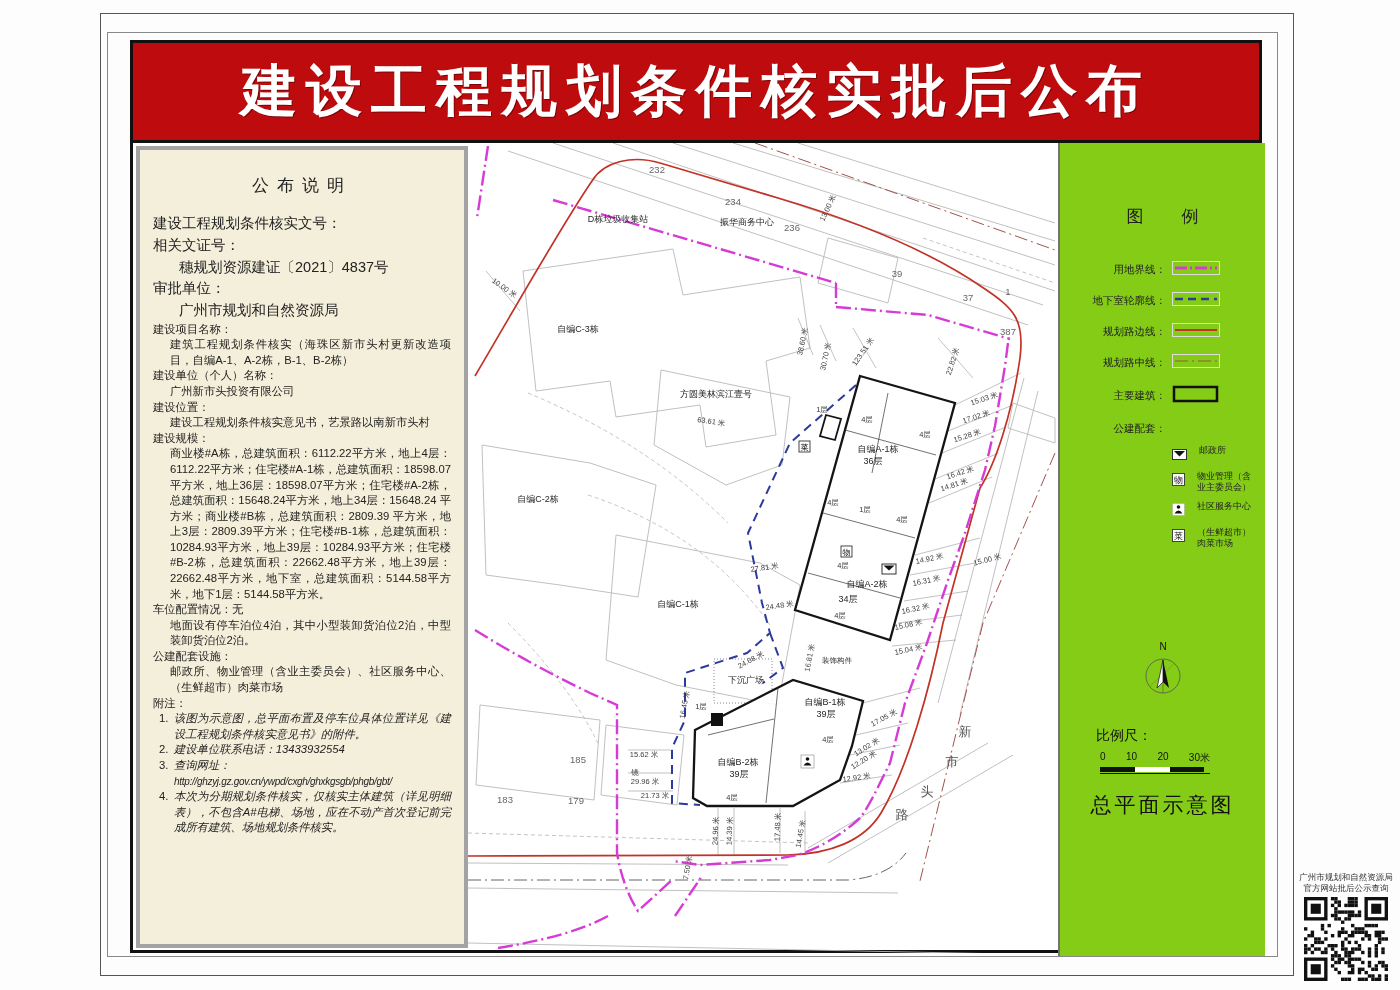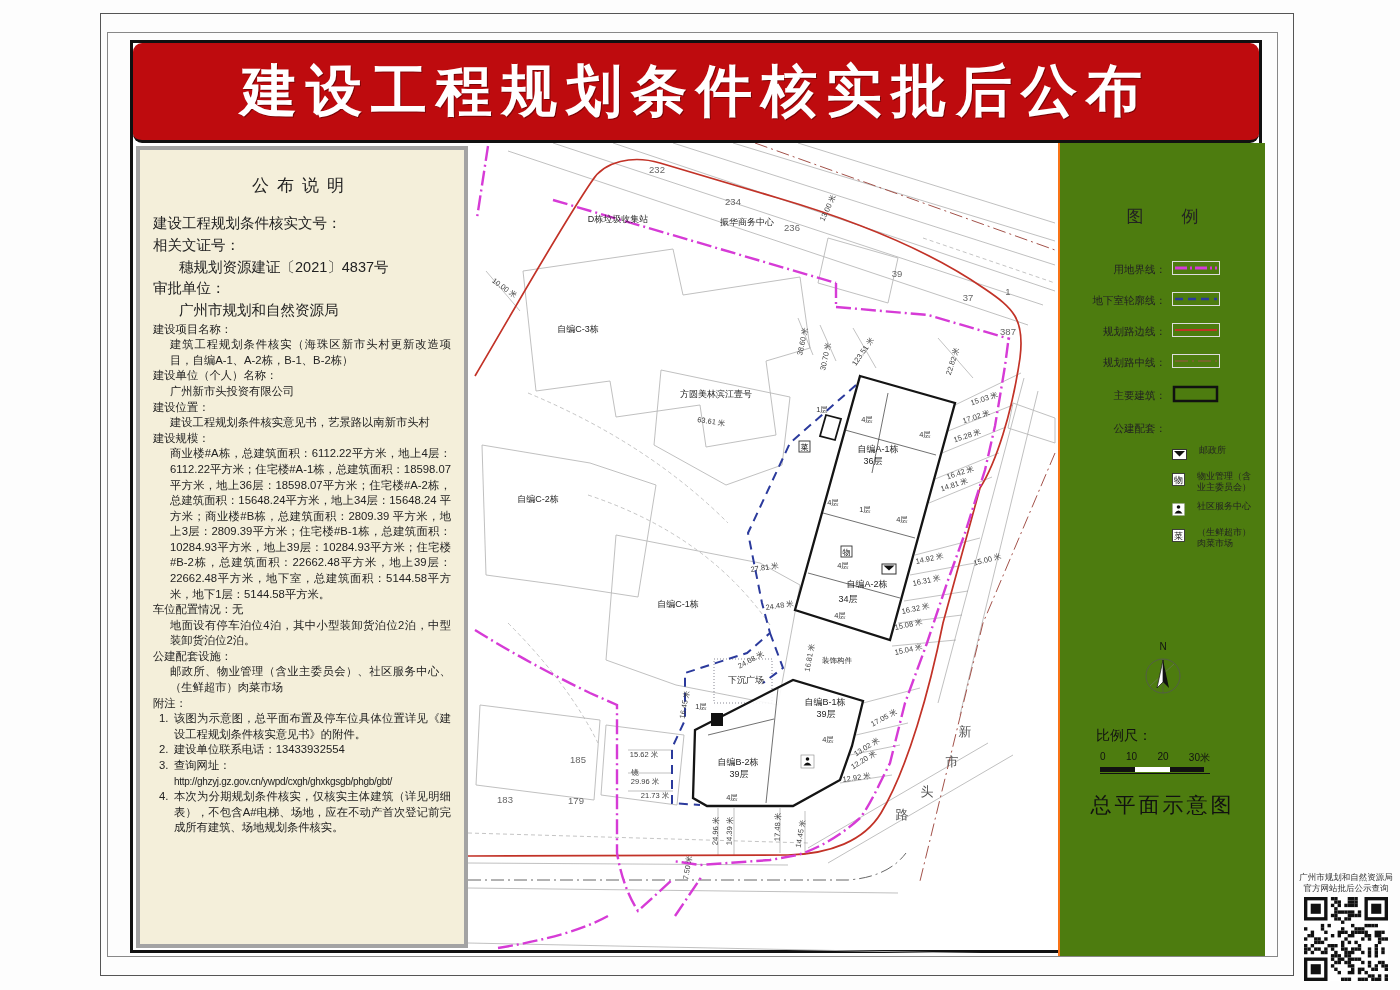--- a/index.html
+++ b/index.html
@@ -5,39 +5,39 @@
   html,body{margin:0;padding:0;}
   body{width:1400px;height:990px;position:relative;background:#fdfdfd;
        font-family:"Liberation Sans","DejaVu Sans",sans-serif;color:#1a1a1a;overflow:hidden;}
   .abs{position:absolute;}
   
   .frame-outer{left:100px;top:13px;width:1192px;height:961px;border:1px solid #555;}
   .frame-inner{left:107px;top:32px;width:1169px;height:923px;border:1px solid #888;}
   .sheet{left:130px;top:40px;width:1132px;height:913px;border:3px solid #111;background:#fff;box-sizing:border-box;}
   
   .banner{left:0;top:0;width:1126px;height:97px;background:#be0b0e;border-bottom:3px solid #111;
-          display:flex;align-items:center;justify-content:center;border-radius:9px;}
+          display:flex;align-items:center;justify-content:center;}
   .banner span{color:#fff;font-size:56px;font-weight:700;letter-spacing:9px;white-space:nowrap;
                text-shadow:1px 1px 0 #7a0406;}
   
   .left-panel{left:3px;top:103px;width:332px;height:802px;background:#f4efda;border:4px solid #a3a3a3;
               box-sizing:border-box;padding:10px 13px 8px 13px;overflow:hidden;}
   .ann-title{text-align:center;font-size:17px;letter-spacing:8px;margin:14px 0 16px 0;color:#222;}
   .topf{font-size:14.5px;line-height:1.5;color:#222;}
   .topf .lbl{white-space:nowrap;}
   .topf .val{padding-left:26px;white-space:nowrap;}
   .secf{font-size:11.3px;line-height:1.38;color:#222;}
   .secf .lbl{}
   .secf .val{margin-left:17px;text-align:justify;}
   .note-row{display:flex;margin-left:6px;}
   .note-num{width:15px;flex:none;}
-  .note-txt{flex:1;text-align:justify;}
+  .note-txt{flex:1;text-align:justify;font-style:italic;}
   .url-line{font-size:10px;letter-spacing:-0.3px;word-break:break-all;}
   
-  .right-panel{left:925px;top:100px;width:207px;height:813px;border-left:2px solid #f97316;box-sizing:border-box;background:#4d7c0f;}
+  .right-panel{left:925px;top:100px;width:207px;height:813px;border-left:2px solid #737373;box-sizing:border-box;background:#84cc16;}
   .legend-title{position:absolute;top:62px;left:0;width:100%;text-align:center;font-size:17px;letter-spacing:38px;text-indent:38px;color:#222;}
   .legend-box{position:absolute;top:118px;left:14px;right:12px;}
   .lg-row{display:flex;align-items:center;margin-bottom:13px;}
   .lg-lbl{width:92px;text-align:right;font-size:10.5px;color:#222;flex:none;}
   .lg-sw{margin-left:6px;flex:none;}
   .pub-rows{margin-left:98px;margin-top:-6px;}
   .pub-row{display:flex;align-items:flex-start;margin-bottom:7px;gap:7px;}
   .pub-ic{flex:none;margin-right:5px;margin-top:1px;}
   .pub-lbl{font-size:9px;line-height:1.25;color:#222;width:78px;}
   .compass{position:absolute;left:78px;top:495px;}

